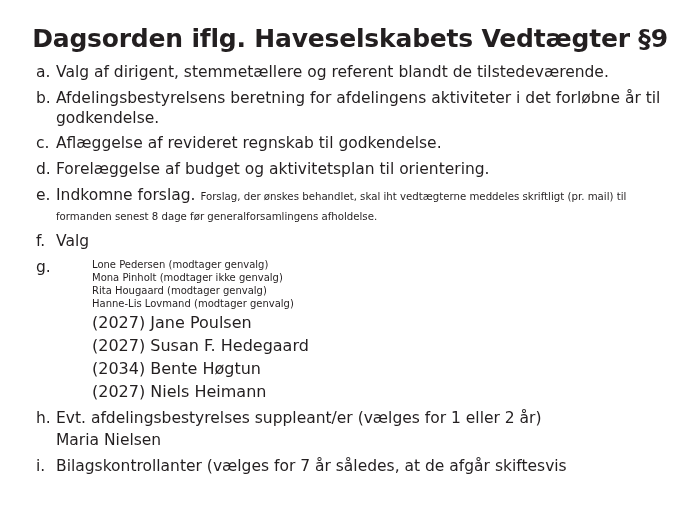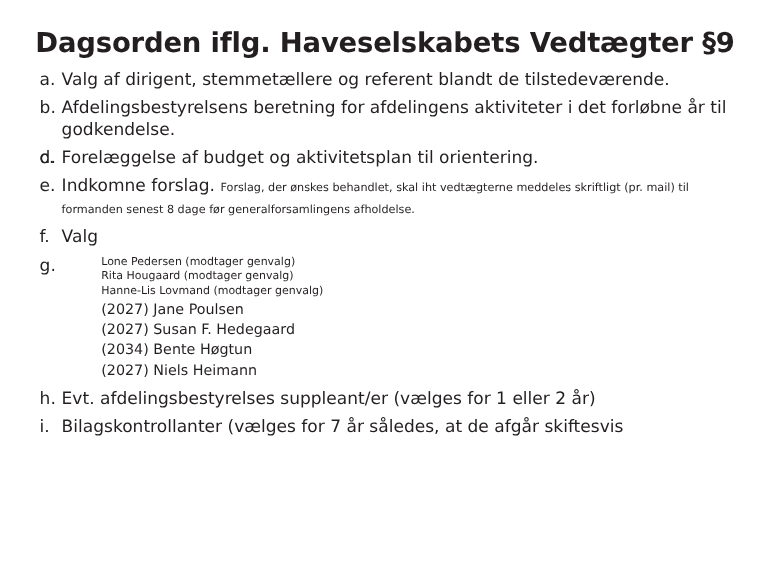--- a/index.html
+++ b/index.html
@@ -71,21 +71,21 @@
   .sub-list li {
     font-size: 10px;
     line-height: 1.32;
   }
   .tiny-list {
     list-style: none;
     margin: 2px 0 0 0;
     padding: 0 0 0 36px;
   }
   .tiny-list li {
-    font-size: 13px;
+    font-size: 16px;
     line-height: 1.42;
   }
   .plain-line {
     font-size: 15.5px;
     margin-top: 2px;
     padding-left: 34px;
   }
   .cut {
     overflow: hidden;
   }
@@ -104,20 +104,21 @@
       <span class="item-text">Valg af dirigent, stemmetællere og referent blandt de tilstedeværende.</span>
     </li>
 
     <li>
       <span class="marker">b.</span>
       <span class="item-text">Afdelingsbestyrelsens beretning for afdelingens aktiviteter i det forløbne år til godkendelse.</span>
     </li>
 
     <li>
       <span class="marker">c.</span>
+      <span class="item-text">Aflæggelse af revideret regnskab til godkendelse.</span>
     </li>
 
     <li>
       <span class="marker">d.</span>
       <span class="item-text">Forelæggelse af budget og aktivitetsplan til orientering.</span>
     </li>
 
     <li>
       <span class="marker">e.</span>
       <span class="item-text">Indkomne forslag.</span>
@@ -126,34 +127,36 @@
 
     <li>
       <span class="marker">f.</span>
       <span class="item-text">Valg</span>
     </li>
 
     <li>
       <span class="marker">g.</span>
       <ul class="sub-list">
         <li>Lone Pedersen (modtager genvalg)</li>
+        <li>Mona Pinholt (modtager ikke genvalg)</li>
         <li>Rita Hougaard (modtager genvalg)</li>
         <li>Hanne-Lis Lovmand (modtager genvalg)</li>
       </ul>
       <ul class="tiny-list">
         <li>(2027) Jane Poulsen</li>
         <li>(2027) Susan F. Hedegaard</li>
         <li>(2034) Bente Høgtun</li>
         <li>(2027) Niels Heimann</li>
       </ul>
     </li>
 
     <li>
       <span class="marker">h.</span>
       <span class="item-text">Evt. afdelingsbestyrelses suppleant/er (vælges for 1 eller 2 år)</span>
+      <div class="plain-line" style="padding-left:0;">Maria Nielsen</div>
     </li>
 
     <li class="cut">
       <span class="marker">i.</span>
       <span class="item-text">Bilagskontrollanter (vælges for 7 år således, at de afgår skiftesvis</span>
     </li>
 
   </ol>
 </div>
 

